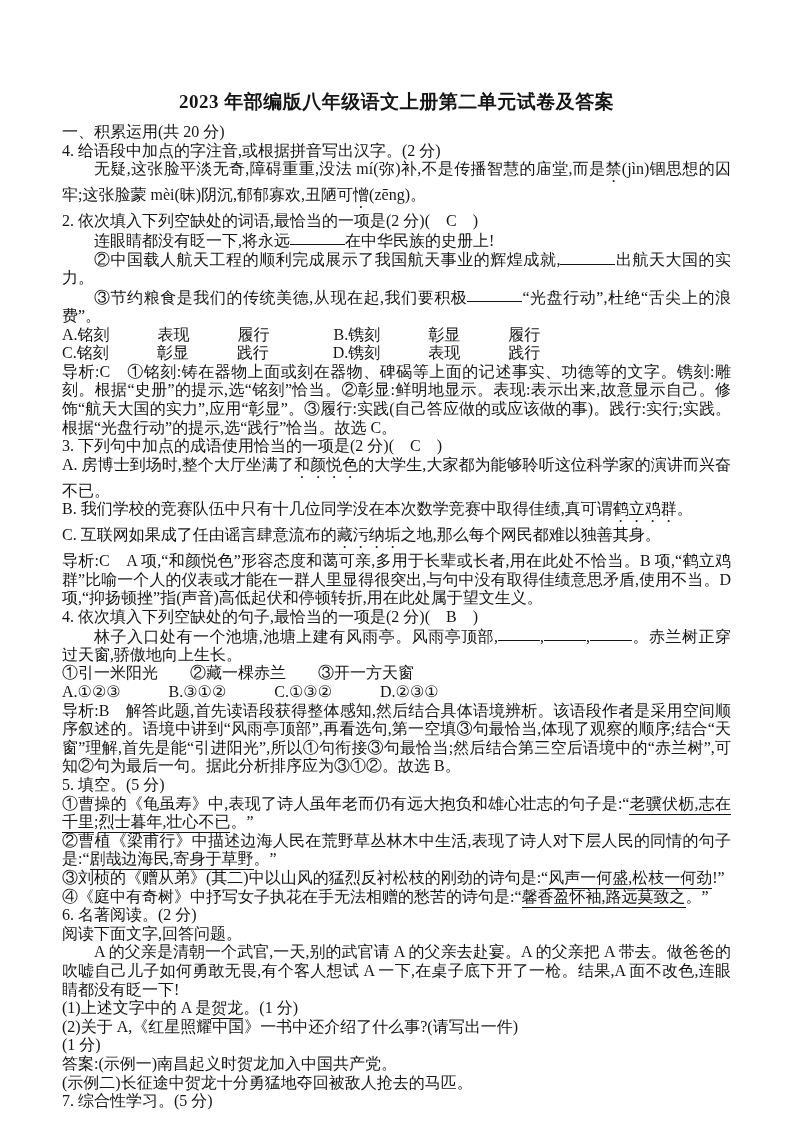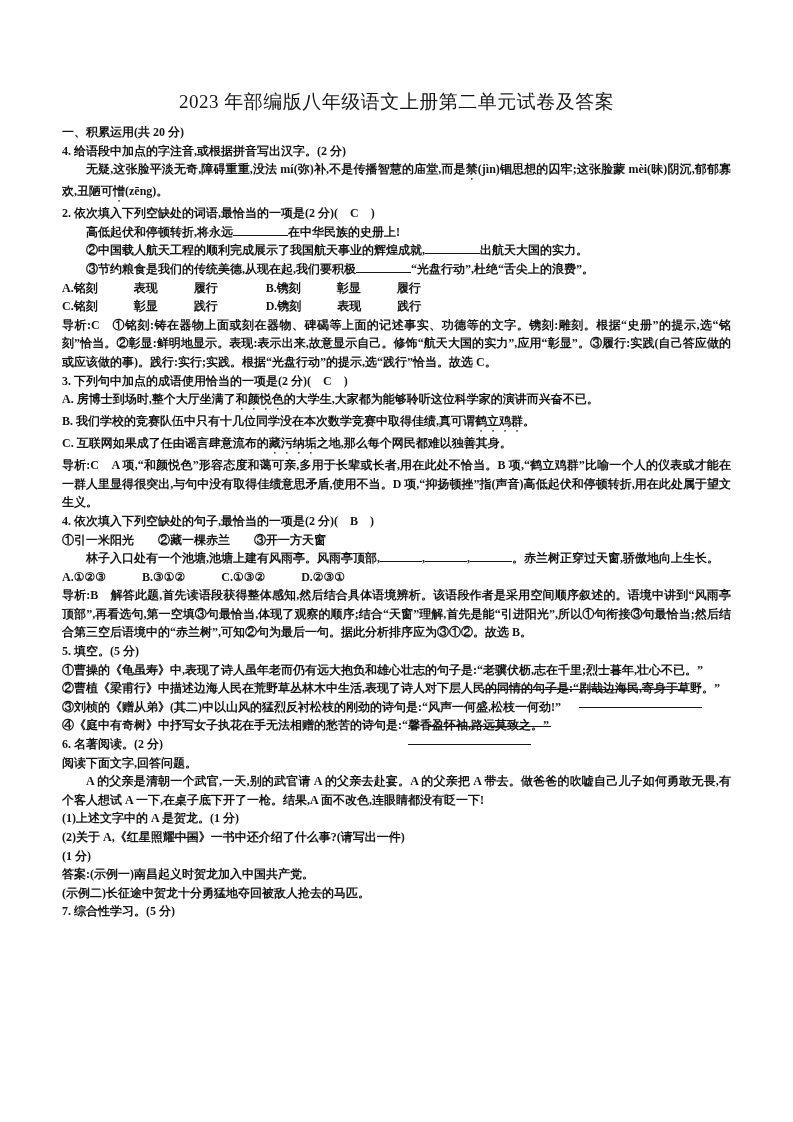--- a/index.html
+++ b/index.html
@@ -19,36 +19,35 @@
     width: 793px;
     height: 1122px;
     padding: 90px 62px 0 62px;
     background: #ffffff;
   }
   .doc-title {
     margin: 0 0 9px 0;
     text-align: center;
     font-size: 19px;
     line-height: 24px;
-    font-weight: normal;
+    font-weight: bold;
     letter-spacing: 0.5px;
   }
   .line {
     margin: 0;
-    font-size: 12px;
+    font-size: 16px;
     line-height: 18.6px;
     text-align: justify;
     word-break: break-all;
-    font-weight: bold;
   }
   .line.indent { text-indent: 2em; }
   .plain { }
   .u {
     border-bottom: 1px solid #151515;
-    padding-bottom: 12px;
+    padding-bottom: 2px;
   }
   .dot {
     -webkit-text-emphasis: filled dot #151515;
     text-emphasis: filled dot #151515;
     -webkit-text-emphasis-position: under right;
     text-emphasis-position: under right;
   }
   .blank {
     display: inline-block;
     height: 0.85em;
@@ -59,34 +58,34 @@
 </head>
 <body>
 
 <div class="page">
   <h1 class="doc-title">2023 年部编版八年级语文上册第二单元试卷及答案</h1>
   <div>
       <p class="line"><span class="plain">一、积累运用(共 20 分)</span></p>
       <p class="line"><span class="plain">4. 给语段中加点的字注音,或根据拼音写出汉字。(2 分)</span></p>
       <p class="line indent"><span class="plain">无疑,这张脸平淡无奇,障碍重重,没法 mí(弥)补,不是传播智慧的庙堂,而是</span><span class="dot">禁</span><span class="plain">(jìn)锢思想的囚牢;这张脸蒙 mèi(昧)阴沉,郁郁寡欢,丑陋可</span><span class="dot">憎</span><span class="plain">(zēng)。</span></p>
       <p class="line"><span class="plain">2. 依次填入下列空缺处的词语,最恰当的一项是(2 分)(　C　)</span></p>
-      <p class="line indent"><span class="plain">高低起伏和停顿转折,将永远</span><span class="blank" style="width: 55px;"></span><span class="plain">在中华民族的史册上!</span></p>
+      <p class="line indent"><span class="plain">连眼睛都没有眨一下,将永远</span><span class="blank" style="width: 55px;"></span><span class="plain">在中华民族的史册上!</span></p>
       <p class="line indent"><span class="plain">②中国载人航天工程的顺利完成展示了我国航天事业的辉煌成就,</span><span class="blank" style="width: 55px;"></span><span class="plain">出航天大国的实力。</span></p>
       <p class="line indent"><span class="plain">③节约粮食是我们的传统美德,从现在起,我们要积极</span><span class="blank" style="width: 55px;"></span><span class="plain">“光盘行动”,杜绝“舌尖上的浪费”。</span></p>
       <p class="line"><span class="plain">A.铭刻　　　表现　　　履行　　　　B.镌刻　　　彰显　　　履行</span></p>
       <p class="line"><span class="plain">C.铭刻　　　彰显　　　践行　　　　D.镌刻　　　表现　　　践行</span></p>
       <p class="line"><span class="plain">导析:C　①铭刻:铸在器物上面或刻在器物、碑碣等上面的记述事实、功德等的文字。镌刻:雕刻。根据“史册”的提示,选“铭刻”恰当。②彰显:鲜明地显示。表现:表示出来,故意显示自己。修饰“航天大国的实力”,应用“彰显”。③履行:实践(自己答应做的或应该做的事)。践行:实行;实践。根据“光盘行动”的提示,选“践行”恰当。故选 C。</span></p>
       <p class="line"><span class="plain">3. 下列句中加点的成语使用恰当的一项是(2 分)(　C　)</span></p>
       <p class="line"><span class="plain">A. 房博士到场时,整个大厅坐满了</span><span class="dot">和颜悦色</span><span class="plain">的大学生,大家都为能够聆听这位科学家的演讲而兴奋不已。</span></p>
       <p class="line"><span class="plain">B. 我们学校的竞赛队伍中只有十几位同学没在本次数学竞赛中取得佳绩,真可谓</span><span class="dot">鹤立鸡群</span><span class="plain">。</span></p>
       <p class="line"><span class="plain">C. 互联网如果成了任由谣言肆意流布的</span><span class="dot">藏污纳垢</span><span class="plain">之地,那么每个网民都难以独善其身。</span></p>
       <p class="line"><span class="plain">导析:C　A 项,“和颜悦色”形容态度和蔼可亲,多用于长辈或长者,用在此处不恰当。B 项,“鹤立鸡群”比喻一个人的仪表或才能在一群人里显得很突出,与句中没有取得佳绩意思矛盾,使用不当。D 项,“抑扬顿挫”指(声音)高低起伏和停顿转折,用在此处属于望文生义。</span></p>
       <p class="line"><span class="plain">4. 依次填入下列空缺处的句子,最恰当的一项是(2 分)(　B　)</span></p>
+      <p class="line indent"><span class="plain">林子入口处有一个池塘,池塘上建有风雨亭。风雨亭顶部,</span><span class="blank" style="width: 42px;"></span><span class="plain">,</span><span class="blank" style="width: 42px;"></span><span class="plain">,</span><span class="blank" style="width: 42px;"></span><span class="plain">。赤兰树正穿过天窗,骄傲地向上生长。</span></p>
       <p class="line"><span class="plain">①引一米阳光　　②藏一棵赤兰　　③开一方天窗</span></p>
-      <p class="line indent"><span class="plain">林子入口处有一个池塘,池塘上建有风雨亭。风雨亭顶部,</span><span class="blank" style="width: 42px;"></span><span class="plain">,</span><span class="blank" style="width: 42px;"></span><span class="plain">,</span><span class="blank" style="width: 42px;"></span><span class="plain">。赤兰树正穿过天窗,骄傲地向上生长。</span></p>
       <p class="line"><span class="plain">A.①②③　　　B.③①②　　　C.①③②　　　D.②③①</span></p>
       <p class="line"><span class="plain">导析:B　解答此题,首先读语段获得整体感知,然后结合具体语境辨析。该语段作者是采用空间顺序叙述的。语境中讲到“风雨亭顶部”,再看选句,第一空填③句最恰当,体现了观察的顺序;结合“天窗”理解,首先是能“引进阳光”,所以①句衔接③句最恰当;然后结合第三空后语境中的“赤兰树”,可知②句为最后一句。据此分析排序应为③①②。故选 B。</span></p>
       <p class="line"><span class="plain">5. 填空。(5 分)</span></p>
       <p class="line"><span class="plain">①曹操的《龟虽寿》中,表现了诗人虽年老而仍有远大抱负和雄心壮志的句子是:“</span><span class="u">老骥伏枥,</span><span class="u">志在千里</span><span class="plain">;</span><span class="u">烈士暮年,</span><span class="u">壮心不已</span><span class="plain">。”</span></p>
       <p class="line"><span class="plain">②曹植《梁甫行》中描述边海人民在荒野草丛林木中生活,表现了诗人对下层人民的同情的句子是:“</span><span class="u">剧哉边海民,</span><span class="u">寄身于草野</span><span class="plain">。”</span></p>
       <p class="line"><span class="plain">③刘桢的《赠从弟》(其二)中以山风的猛烈反衬松枝的刚劲的诗句是:“</span><span class="u">风声一何盛,</span><span class="u">松枝一何劲</span><span class="plain">!”</span></p>
       <p class="line"><span class="plain">④《庭中有奇树》中抒写女子执花在手无法相赠的愁苦的诗句是:“</span><span class="u">馨香盈怀袖,</span><span class="u">路远莫致之</span><span class="plain">。”</span></p>
       <p class="line"><span class="plain">6. 名著阅读。(2 分)</span></p>
       <p class="line"><span class="plain">阅读下面文字,回答问题。</span></p>
       <p class="line indent"><span class="plain">A 的父亲是清朝一个武官,一天,别的武官请 A 的父亲去赴宴。A 的父亲把 A 带去。做爸爸的吹嘘自己儿子如何勇敢无畏,有个客人想试 A 一下,在桌子底下开了一枪。结果,A 面不改色,连眼睛都没有眨一下!</span></p>

